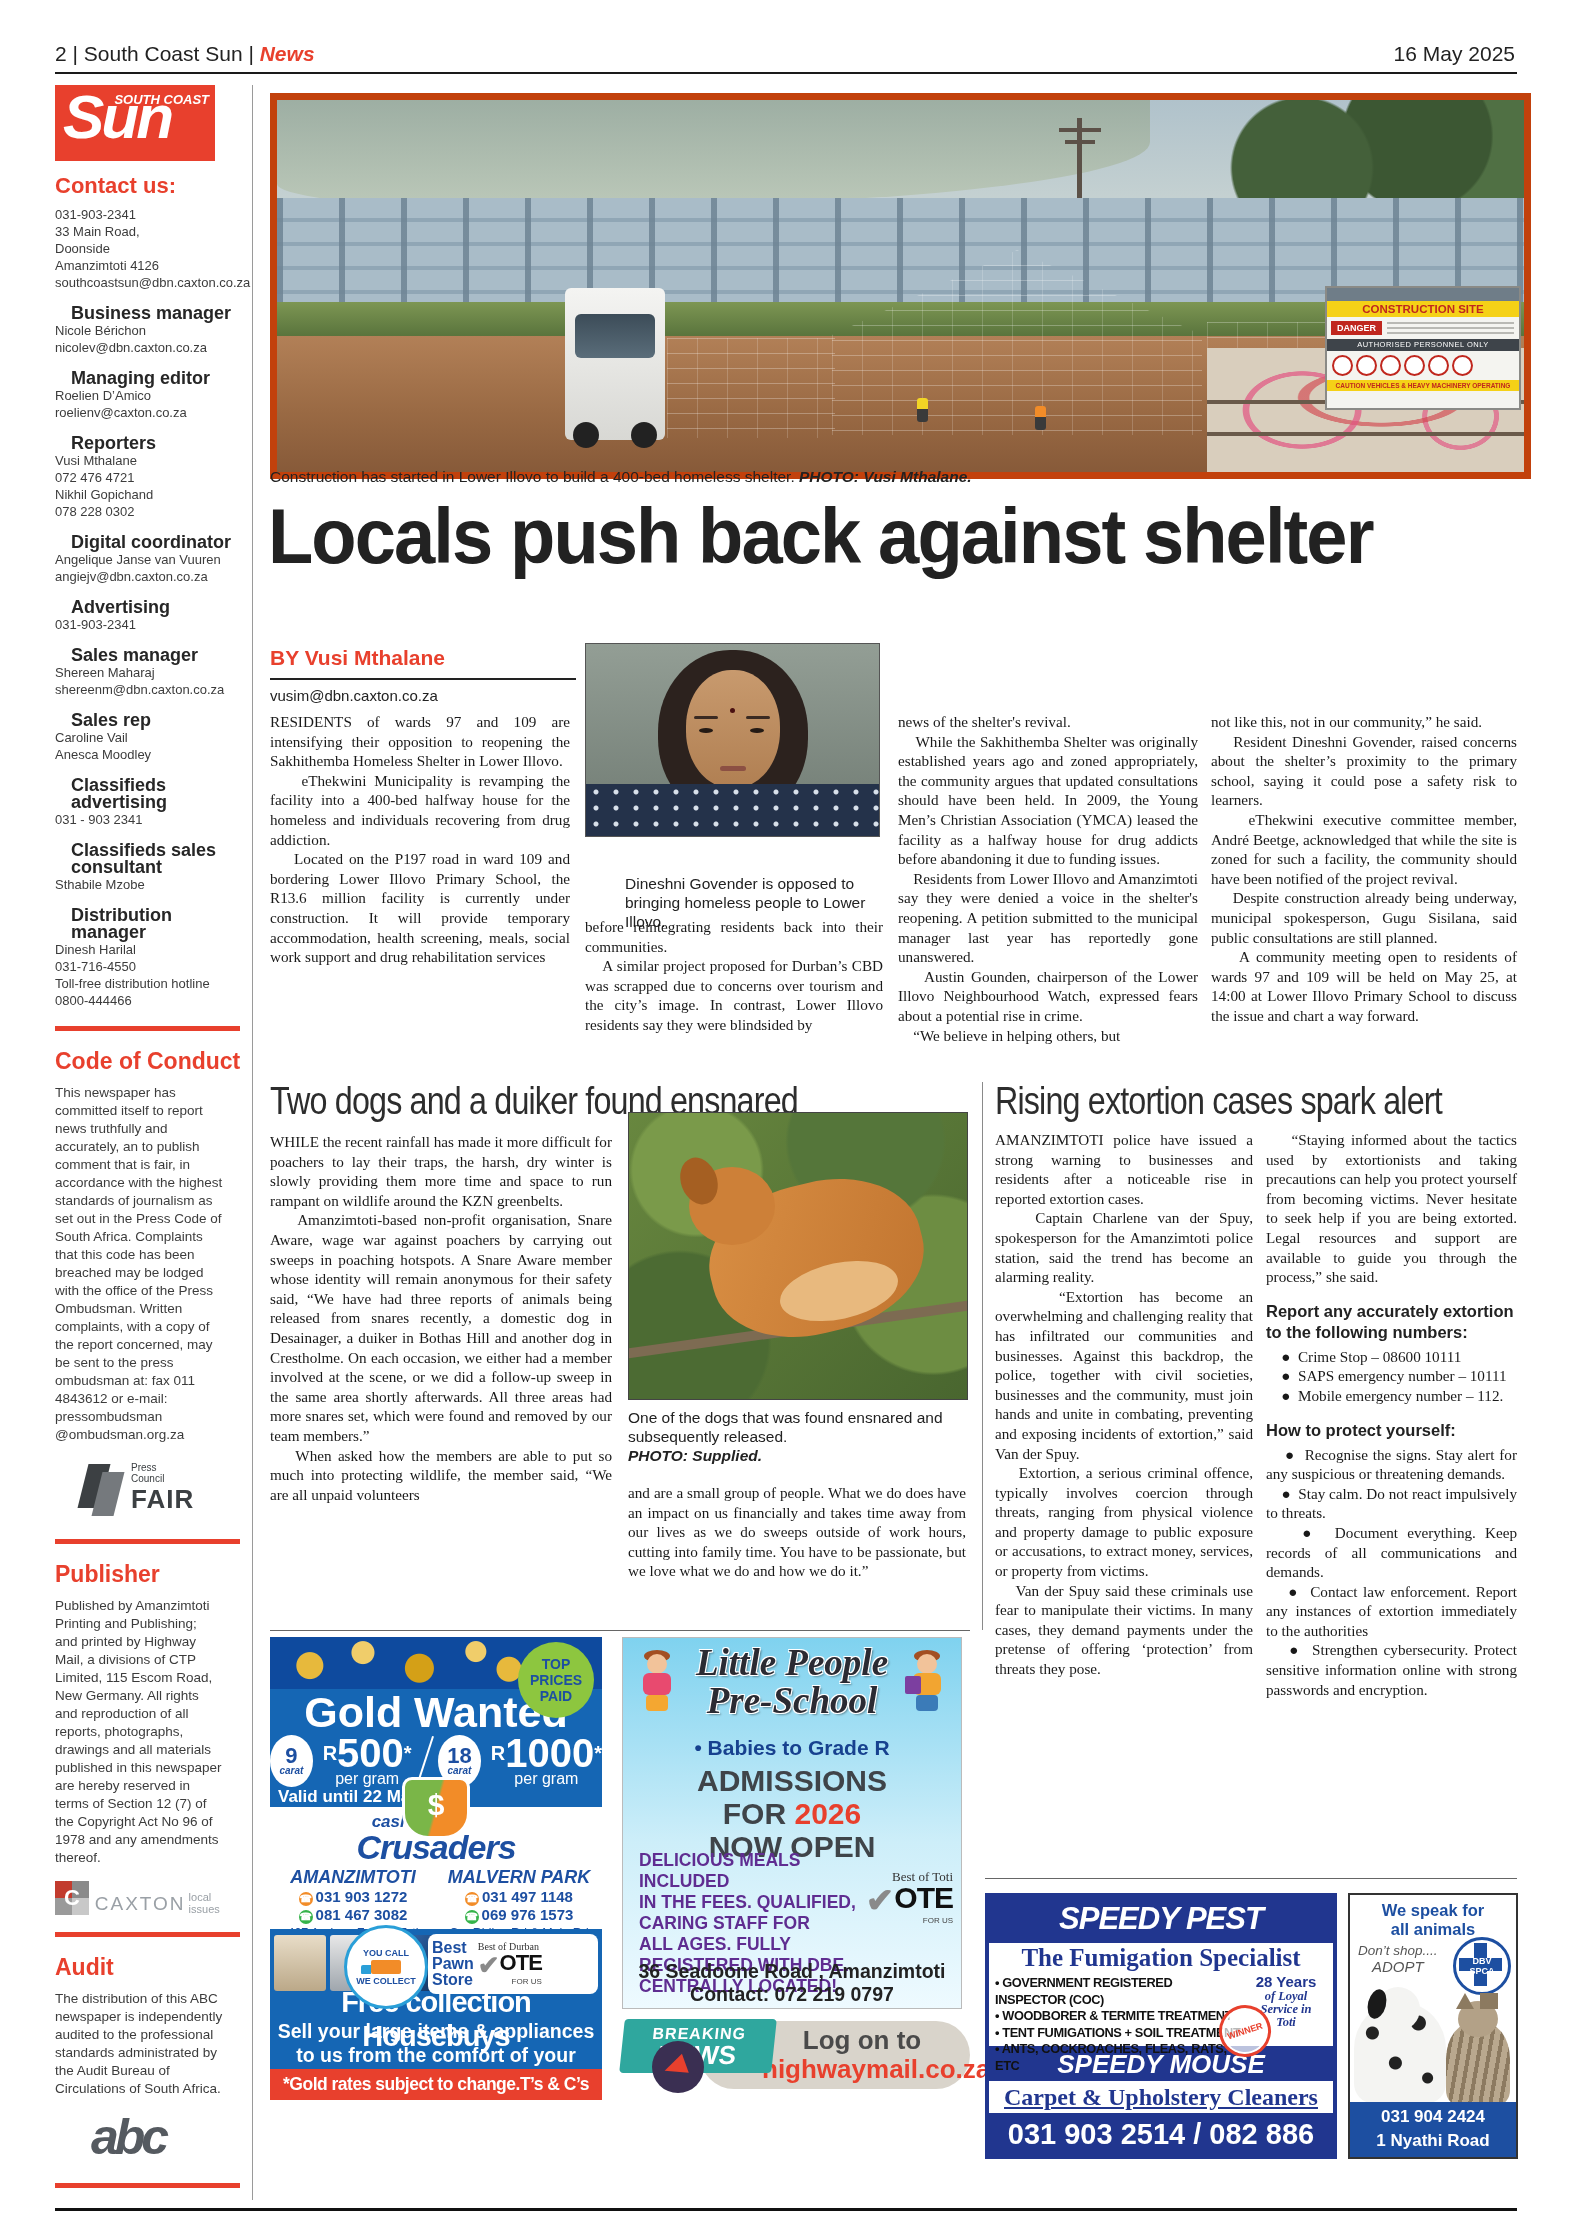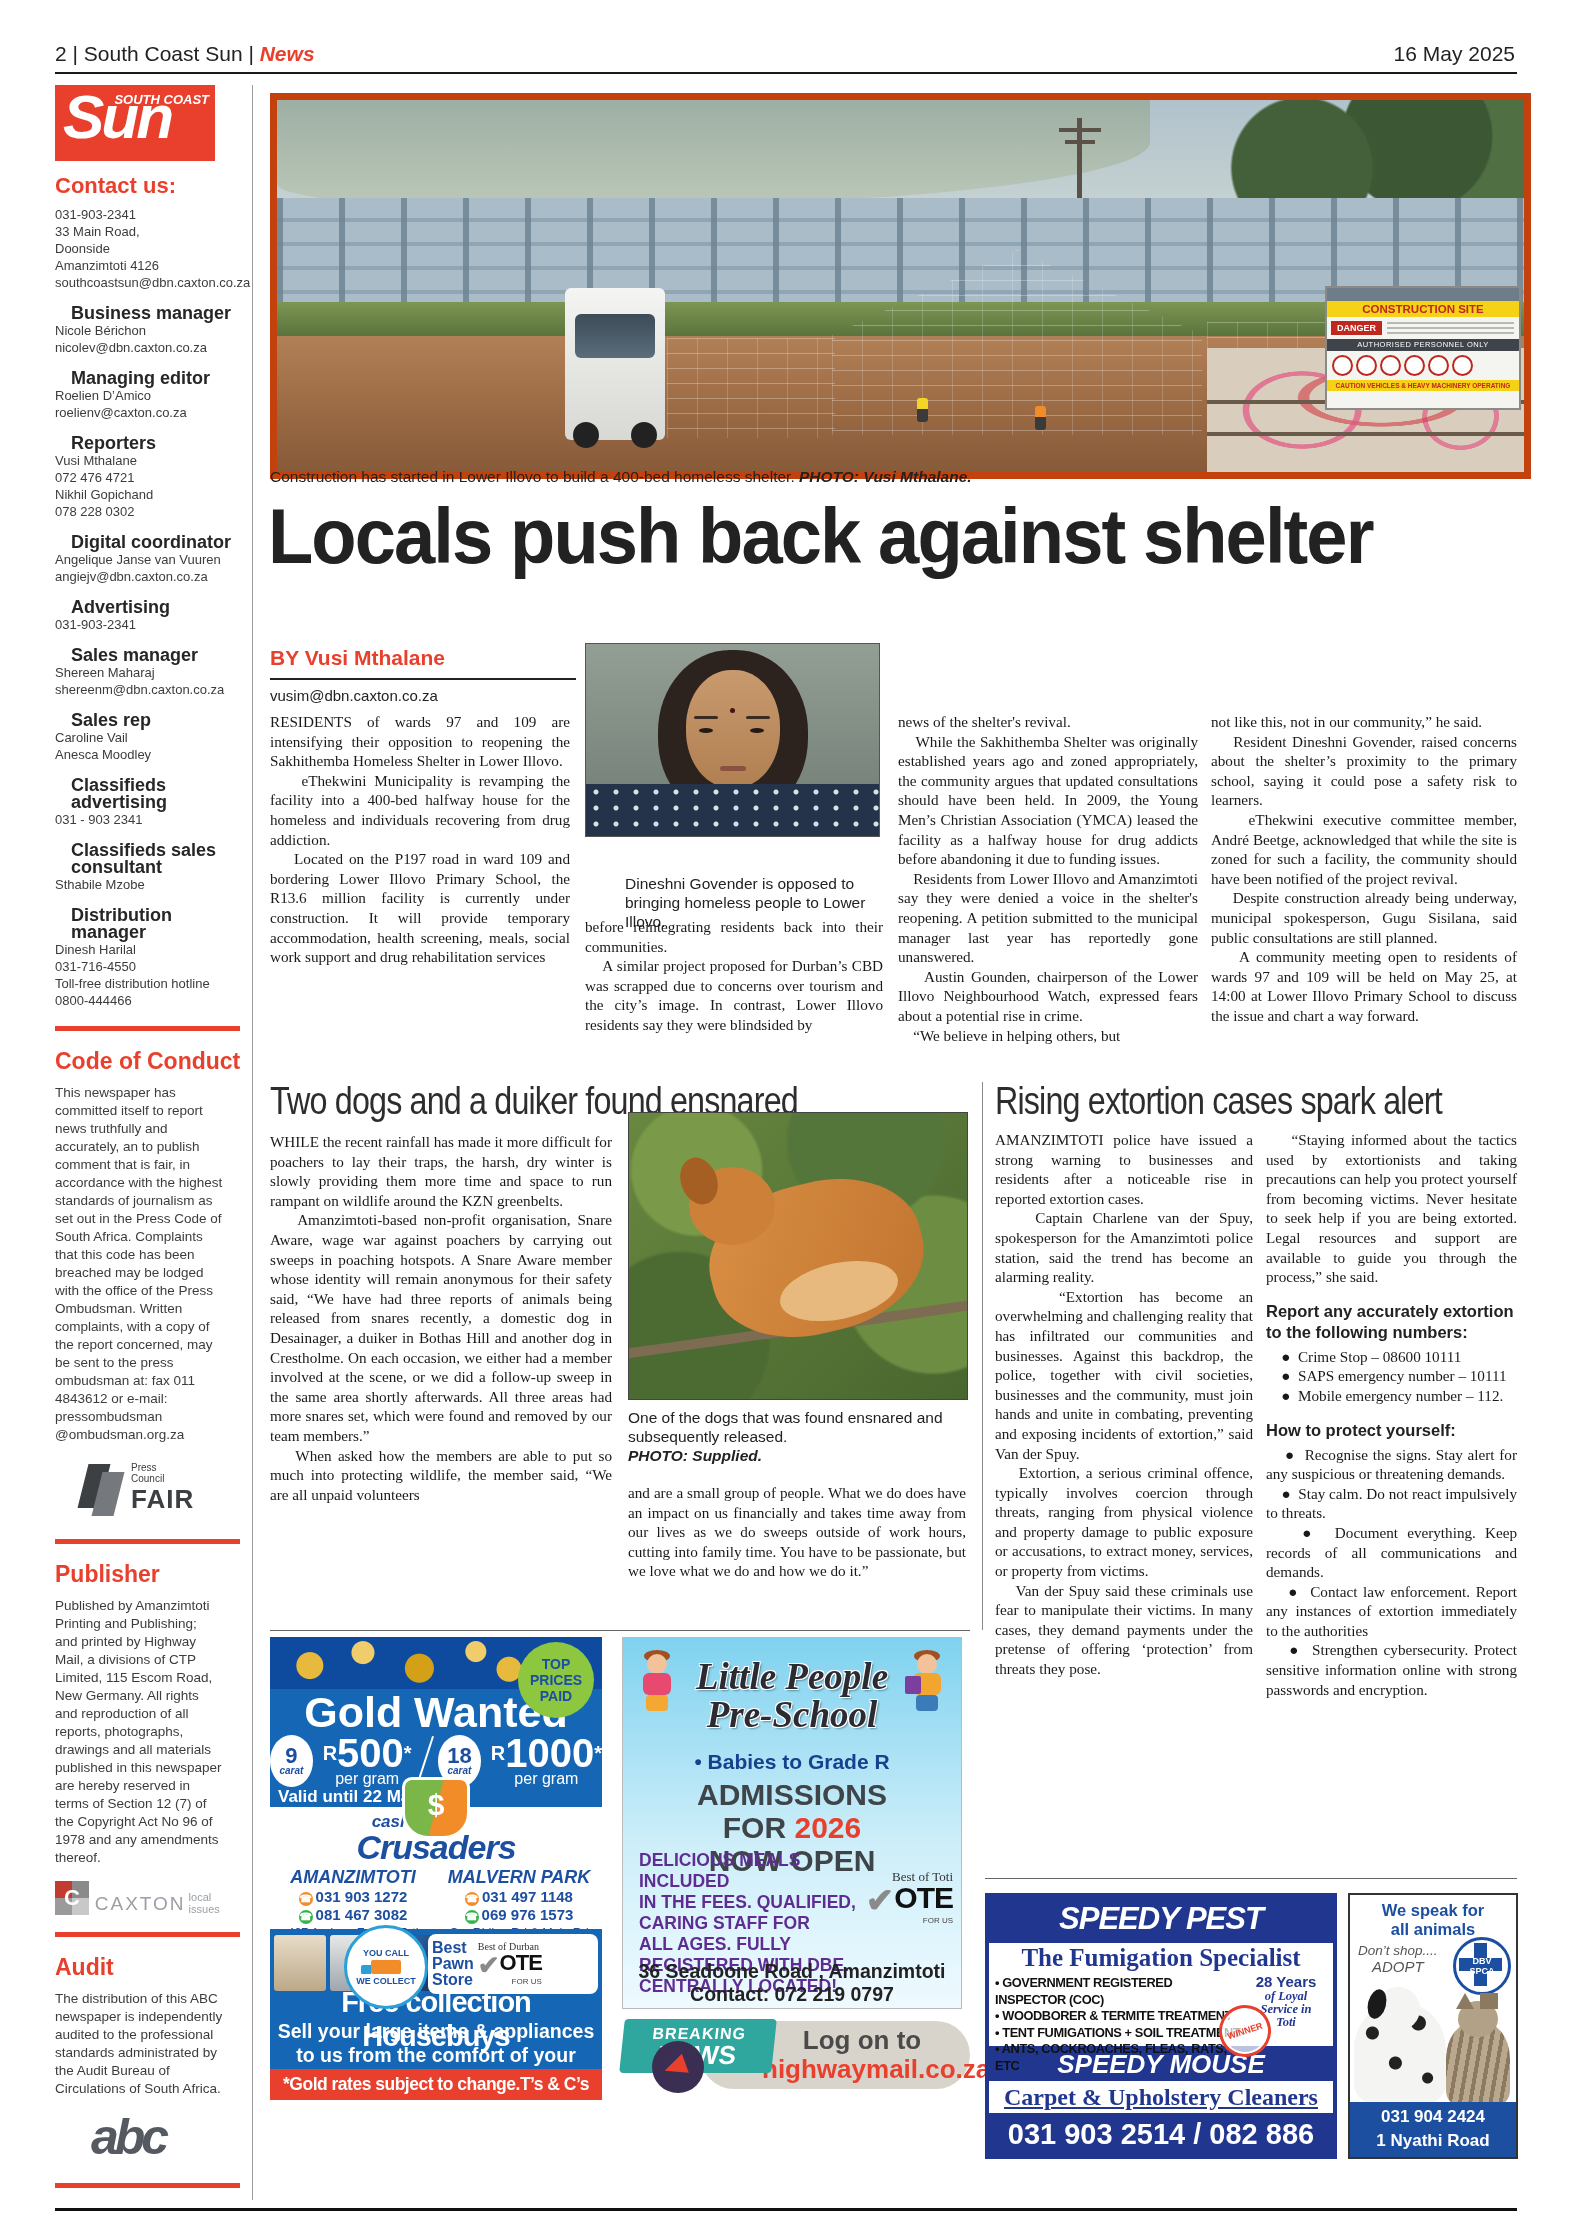--- a/index.html
+++ b/index.html
@@ -564,21 +564,21 @@
         <span class="torso"></span>
         <span class="legs"></span>
       </div>
     <div class="kid boy kid-r">
         <span class="hairg"></span>
         <span class="head"></span>
         <span class="torso"></span>
         <span class="book"></span>
         <span class="legs"></span>
       </div>
-    <div style="margin-top:20px;font-style:italic;" class="lp-title">Little People</div>
+    <div style="margin-top:6px;font-style:italic;" class="lp-title">Little People</div>
     <div class="lp-title">Pre-School</div>
     <div class="lp-sub">• Babies to Grade R</div>
     <div class="lp-adm" style="margin-top:4px;">ADMISSIONS</div>
     <div class="lp-adm"><span>FOR </span><span class="yr">2026</span></div>
     <div class="lp-adm">NOW OPEN</div>
     <div class="lp-body pl">DELICIOUS MEALS INCLUDED
 IN THE FEES. QUALIFIED,
 CARING STAFF FOR
 ALL AGES. FULLY
 REGISTERED WITH DBE.

